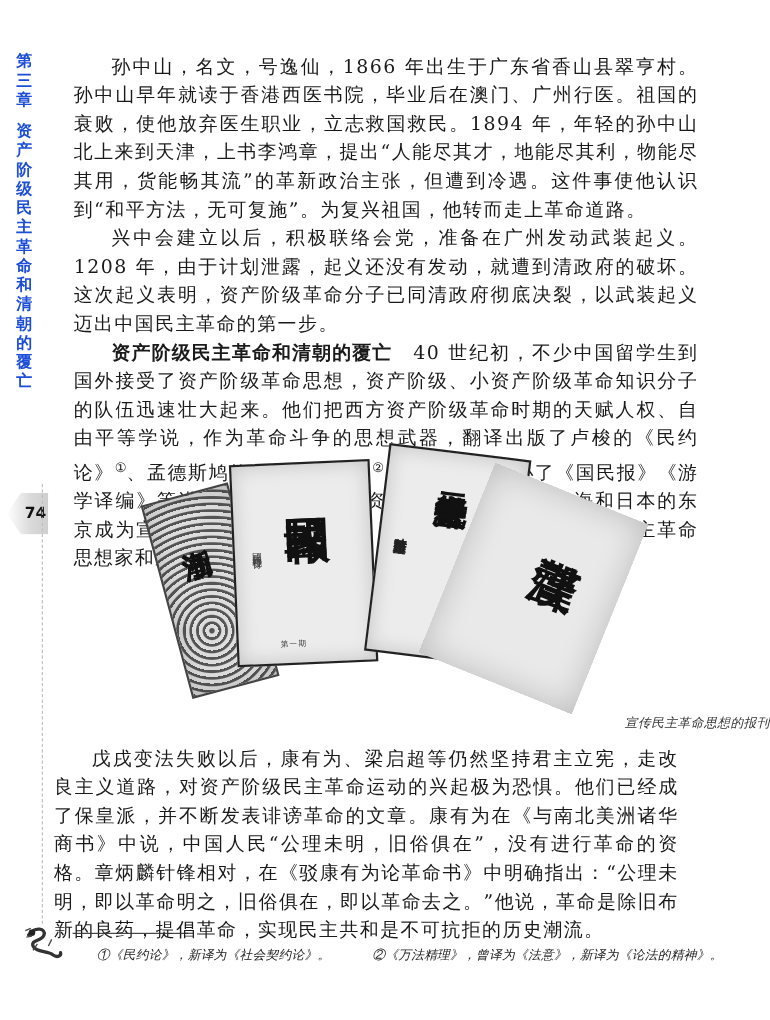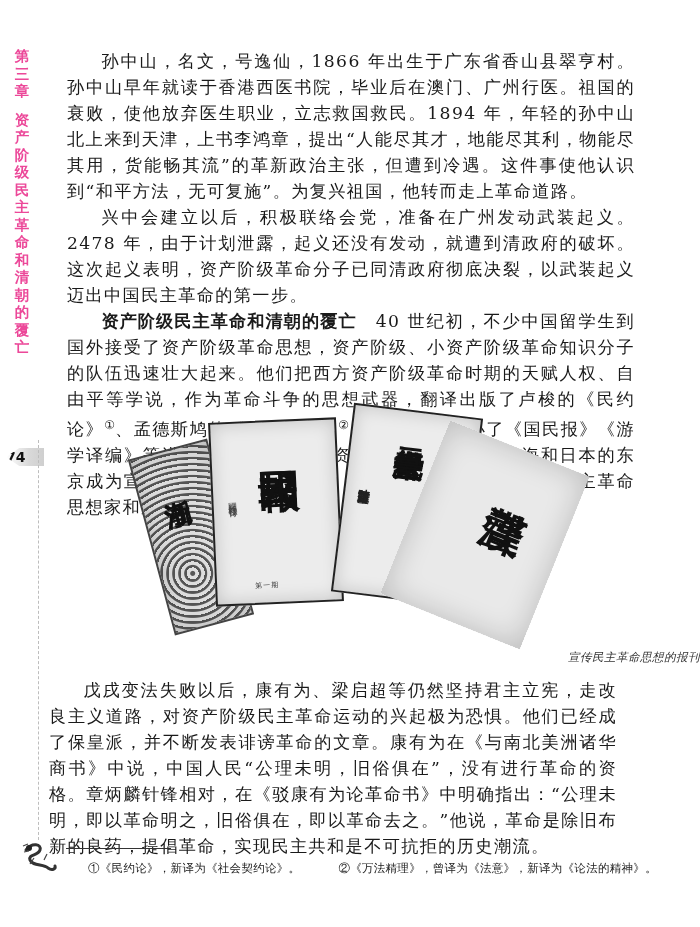--- a/index.html
+++ b/index.html
@@ -5,28 +5,28 @@
     html, body { margin: 0; padding: 0; background: #ffffff; }
     body {
       width: 700px; height: 927px; position: relative; overflow: hidden;
       font-family: "DejaVu Serif", "Liberation Serif", serif;
       color: #1a1a1a;
     }
     .side-title {
       position: absolute; left: 12px; top: 48px; width: 20px;
       font-family: "DejaVu Sans", "Liberation Sans", sans-serif;
       font-weight: bold; font-size: 14.5px; line-height: 17.5px;
-      color: #ec4899; text-align: center; word-break: break-all;
+      color: #1d4ed8; text-align: center; word-break: break-all;
     }
     .side-title .gap { display: block; height: 11px; }
     .page-num {
-      position: absolute; left: 6px; top: 448px; width: 36px; height: 18px;
+      position: absolute; left: 6px; top: 448px; width: 36px; height: 38px;
       font-family: "DejaVu Sans", "Liberation Sans", sans-serif;
       font-weight: bold; font-size: 14px; color: #111;
-      display: flex; align-items: center; padding-right: 2px;
+      display: flex; align-items: center; justify-content: flex-end; padding-right: 2px;
       background: linear-gradient(90deg, rgba(255,255,255,0) 0%, #d9d9d9 60%, #cfcfcf 100%);
       clip-path: polygon(0 50%, 35% 0, 100% 0, 100% 100%, 35% 100%);
     }
     .page-rule {
       position: absolute; left: 38px; top: 440px; width: 1px; height: 400px;
       border-left: 1px dashed #bdbdbd;
     }
     .content {
       position: absolute; left: 67px; top: 48px; width: 568px;
     }
@@ -84,40 +84,41 @@
     .content2 { position: absolute; left: 49px; top: 677px; width: 568px; }
     .dragon {
       position: absolute; left: 20px; top: 840px; width: 38px; height: 34px;
     }
     .fn-rule {
       position: absolute; left: 66px; top: 848px; width: 105px; height: 1px; background: #333;
     }
     .footnotes {
       position: absolute; left: 88px; top: 861px; font-size: 11.5px; color: #222; letter-spacing: 0.3px;
       white-space: nowrap;
+      font-style: italic;
     }
     .footnotes span.fnitem { margin-right: 34px; }
   </style>
 </head>
 <body>
 
 <div class="side-title">
   <span>第三章</span>
   <span class="gap"></span>
   <span>资产阶级民主革命和清朝的覆亡</span>
 </div>
 
 <div class="page-num">
   <span>74</span>
 </div>
 <div class="page-rule"></div>
 
 <div class="content">
   <p class="para">孙中山，名文，号逸仙，1866 年出生于广东省香山县翠亨村。孙中山早年就读于香港西医书院，毕业后在澳门、广州行医。祖国的衰败，使他放弃医生职业，立志救国救民。1894 年，年轻的孙中山北上来到天津，上书李鸿章，提出“人能尽其才，地能尽其利，物能尽其用，货能畅其流”的革新政治主张，但遭到冷遇。这件事使他认识到“和平方法，无可复施”。为复兴祖国，他转而走上革命道路。</p>
-  <p class="para">兴中会建立以后，积极联络会党，准备在广州发动武装起义。2478 年，由于计划泄露，起义还没有发动，就遭到清政府的破坏。这次起义表明，资产阶级革命分子已同清政府彻底决裂，以武装起义迈出中国民主革命的第一步。</p>
+  <p class="para">兴中会建立以后，积极联络会党，准备在广州发动武装起义。1208 年，由于计划泄露，起义还没有发动，就遭到清政府的破坏。这次起义表明，资产阶级革命分子已同清政府彻底决裂，以武装起义迈出中国民主革命的第一步。</p>
   <p class="para"><span class="bold">资产阶级民主革命和清朝的覆亡</span><span>　40 世纪初，不少中国留学生到国外接受了资产阶级革命思想，资产阶级、小资产阶级革命知识分子的队伍迅速壮大起来。他们把西方资产阶级革命时期的天赋人权、自由平等学说，作为革命斗争的思想武器，翻译出版了卢梭的《民约论》</span><sup class="fn">①</sup><span>、孟德斯鸠的《万法精理》</span><sup class="fn">②</sup><span> 等书籍，还创办了《国民报》《游学译编》等进步报刊，大力宣传资产阶级革命思想。上海和日本的东京成为宣传革命的中心。章炳麟、邹容、陈天华等是著名的民主革命思想家和宣传家。</span></p>
 </div>
 
 <div class="figure">
   <div class="card card1">
     <span class="big">浙江潮</span>
   </div>
   <div class="card card2">
     <span class="big">國民報</span>
     <span class="small">國民報社發行</span>

